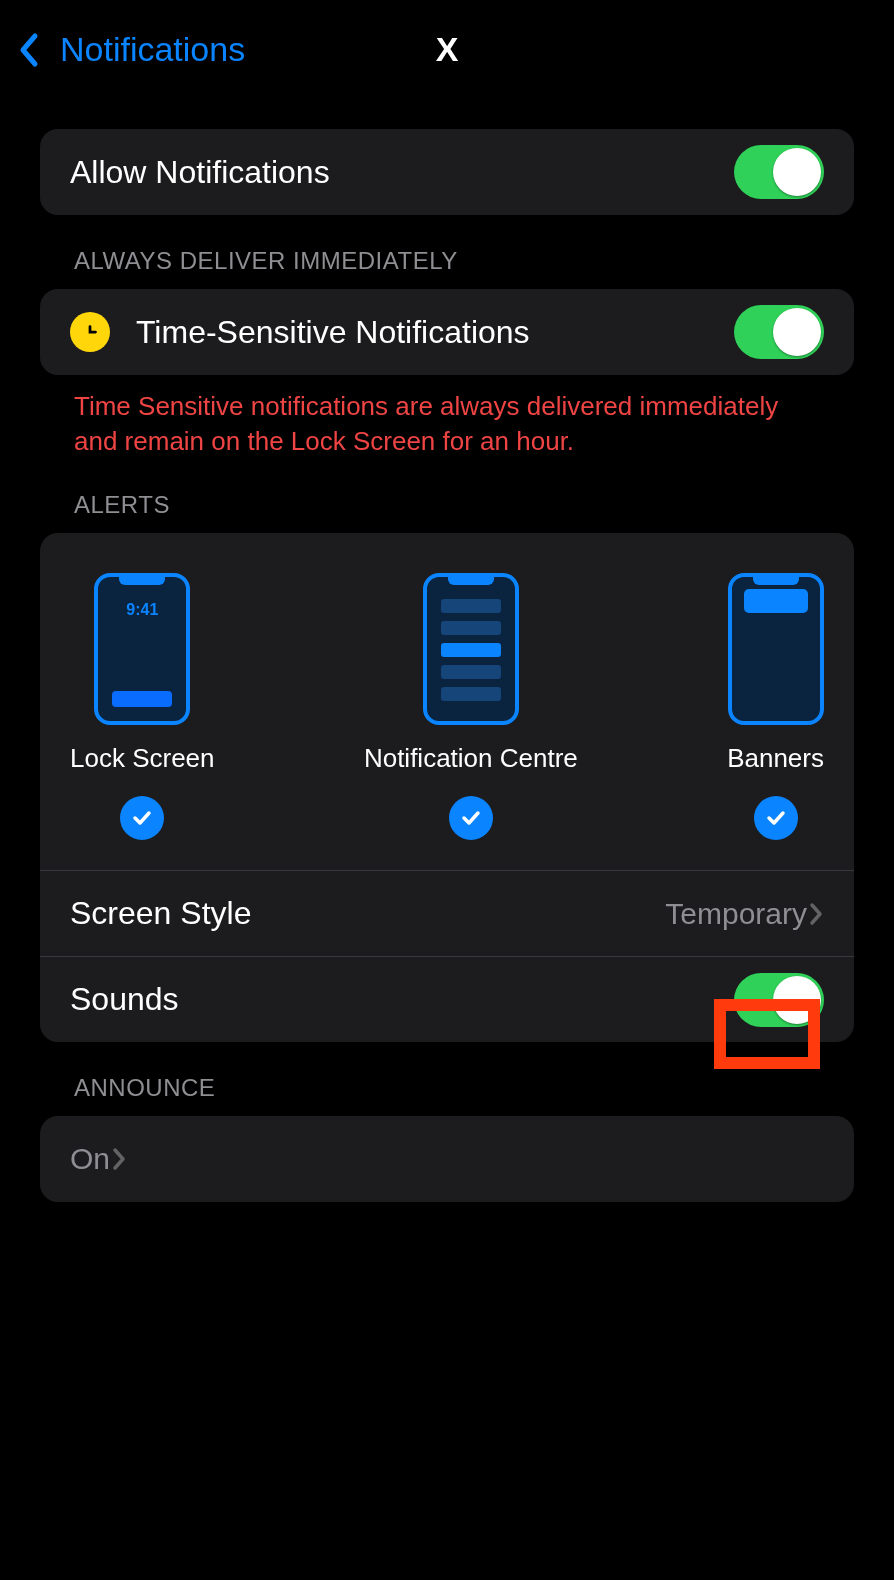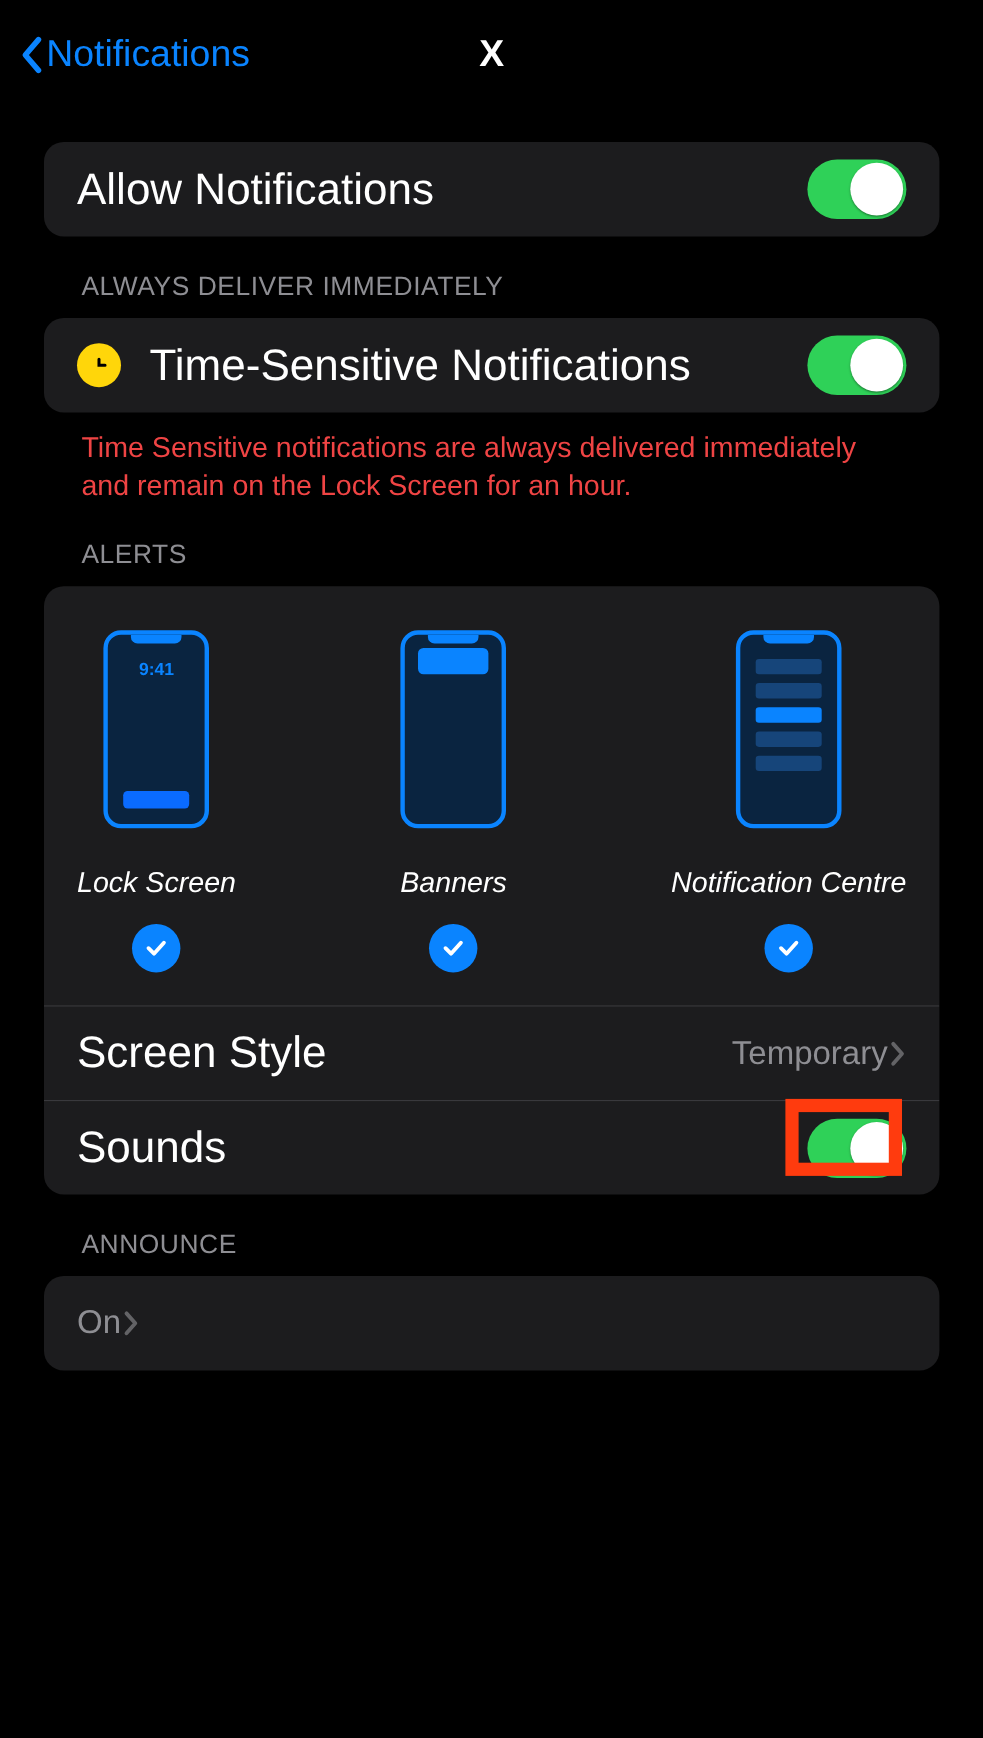--- a/index.html
+++ b/index.html
@@ -13,21 +13,21 @@
   }
   .navbar {
     display: flex;
     align-items: center;
     padding: 30px 18px 10px 18px;
     position: relative;
   }
   .back {
     display: flex;
     align-items: center;
-    gap: 2px;
+    gap: 20px;
     color: #0a84ff;
     font-size: 34px;
     font-weight: 400;
   }
   .back-chevron {
     width: 22px; height: 36px;
     display:flex;align-items:center;justify-content:center;
   }
   .navbar-title {
     position: absolute;
@@ -60,21 +60,21 @@
   .row {
     display: flex;
     align-items: center;
     min-height: 86px;
     padding: 0 30px;
     border-top: 1px solid #39393d;
   }
   .group .row:first-child { border-top: none; }
   .row-label {
     flex: 1;
-    font-size: 40px;
+    font-size: 32px;
     color: #fff;
     font-weight: 400;
   }
   .row-value {
     color: #8e8e93;
     font-size: 30px;
     margin-right: 1px;
   }
   .chevron {
     width: 16px; height: 26px;
@@ -109,21 +109,21 @@
     align-items: flex-start;
     border-top: none;
   }
   .alert-option {
     display:flex;
     flex-direction:column;
     align-items:center;
     text-align:center;
   }
   .mock-phone {
-    width: 96px; height: 180px;
+    width: 96px; height: 152px;
     border: 4px solid #0a84ff;
     border-radius: 16px;
     background: #0a2440;
     position: relative;
     overflow:hidden;
   }
   .notch {
     position:absolute; top:0; left:50%;
     transform:translateX(-50%);
     width: 46px; height: 8px;
@@ -149,24 +149,23 @@
   }
   .nc-bars div{
     height:14px;border-radius:3px;background:#16457a;
   }
   .nc-bars div.active{background:#0a84ff;}
   .banner-bar{
     position:absolute;top:12px;left:12px;right:12px;
     height:24px;border-radius:5px;background:#0a84ff;
   }
   .alert-label{
-    margin-top:34px;
+    margin-top:18px;
     font-size:26px;
     white-space:nowrap;
-    font-style:italic;
   }
   .check-circle{
     margin-top:22px;
     width:44px;height:44px;border-radius:50%;
     background:#0a84ff;
     display:flex;align-items:center;justify-content:center;
   }
   .highlight-box{
     position:absolute;
     border:12px solid #ff3b0e;
@@ -219,33 +218,20 @@
   <div class="group">
     <div class="alerts-row">
 
       <div class="alert-option">
         <div class="mock-phone">
           <div class="notch"></div>
           <div class="lock-time">9:41</div>
           <div class="lock-bar"></div>
         </div>
         <div class="alert-label">Lock Screen</div>
-        <div class="check-circle">
-          <svg width="24" height="24" viewBox="0 0 24 24">
-              <path d="M5 12 L10 17 L19 7" stroke="#fff" stroke-width="3.5" fill="none" stroke-linecap="round" stroke-linejoin="round"></path>
-            </svg>
-        </div>
-      </div>
-
-      <div class="alert-option">
-        <div class="mock-phone">
-          <div class="notch"></div>
-          <div class="banner-bar"></div>
-        </div>
-        <div class="alert-label">Banners</div>
         <div class="check-circle">
           <svg width="24" height="24" viewBox="0 0 24 24">
               <path d="M5 12 L10 17 L19 7" stroke="#fff" stroke-width="3.5" fill="none" stroke-linecap="round" stroke-linejoin="round"></path>
             </svg>
         </div>
       </div>
 
       <div class="alert-option">
         <div class="mock-phone">
           <div class="notch"></div>
@@ -258,20 +244,33 @@
             </div>
         </div>
         <div class="alert-label">Notification Centre</div>
         <div class="check-circle">
           <svg width="24" height="24" viewBox="0 0 24 24">
               <path d="M5 12 L10 17 L19 7" stroke="#fff" stroke-width="3.5" fill="none" stroke-linecap="round" stroke-linejoin="round"></path>
             </svg>
         </div>
       </div>
 
+      <div class="alert-option">
+        <div class="mock-phone">
+          <div class="notch"></div>
+          <div class="banner-bar"></div>
+        </div>
+        <div class="alert-label">Banners</div>
+        <div class="check-circle">
+          <svg width="24" height="24" viewBox="0 0 24 24">
+              <path d="M5 12 L10 17 L19 7" stroke="#fff" stroke-width="3.5" fill="none" stroke-linecap="round" stroke-linejoin="round"></path>
+            </svg>
+        </div>
+      </div>
+
     </div>
 
     <div class="row">
       <div class="row-label">Screen Style</div>
       <div class="row-value">Temporary</div>
       <span class="chevron">
         <svg width="14" height="24" viewBox="0 0 14 24">
             <path d="M3 3 L11 12 L3 21" stroke="#636366" stroke-width="3.5" fill="none" stroke-linecap="round" stroke-linejoin="round"></path>
           </svg>
       </span>

